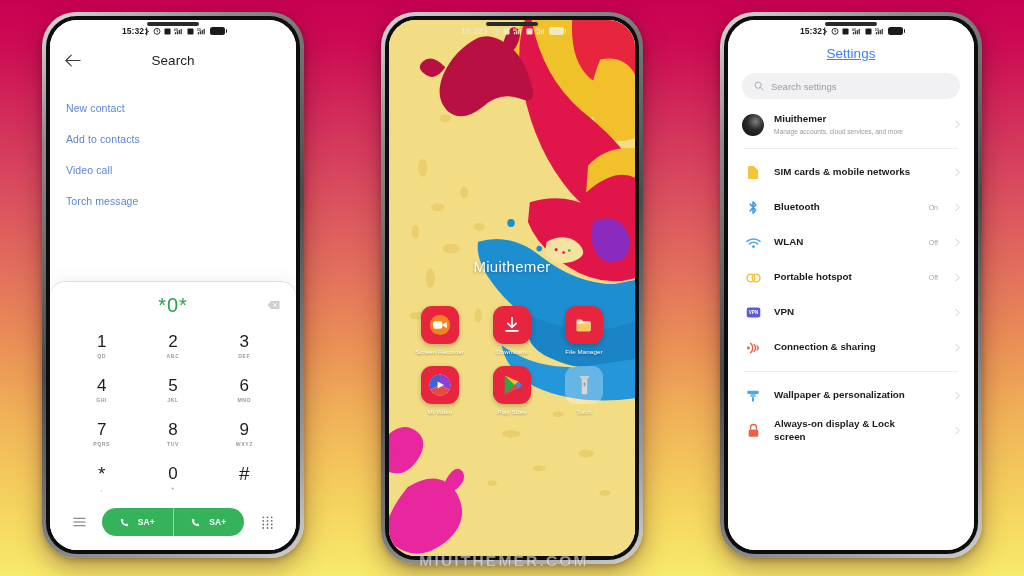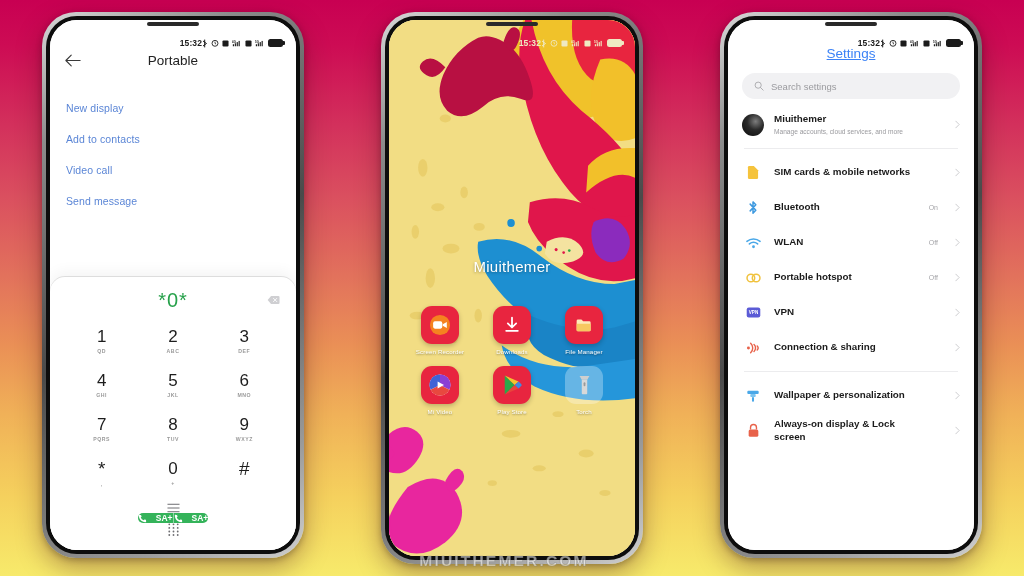--- a/index.html
+++ b/index.html
@@ -40,23 +40,23 @@
     background:#2a2a2a; z-index:40;
   }
 
   #phone1 { left:42px;  top:12px;  width:262px; height:546px; }
   #phone2 { left:381px; top:12px;  width:262px; height:552px; }
   #phone3 { left:720px; top:12px;  width:262px; height:546px; }
 
   
   .statusbar {
     position:absolute; top:0; left:0; right:0; height:22px;
-    display:flex; align-items:center; justify-content:flex-end;
+    display:flex; align-items:center; justify-content:center;
     padding:0 13px 0 14px; z-index:30;
-    font-size:8.5px; font-weight:600; letter-spacing:.1px;margin-top:12px;
+    font-size:8.5px; font-weight:600; letter-spacing:.1px;
   }
   .statusbar.dark { color:#1b1b1b; }
   .statusbar.light { color:#efe9c2; }
   .sb-icons { display:flex; align-items:center; gap:3px; }
   .sb-icons svg { display:block; }
   .bat {
     width:15px; height:8px; border-radius:2.5px;
     background:currentColor; position:relative;
   }
   .bat::after{
@@ -107,21 +107,20 @@
   .kdigit { font-size:17px; color:#1d1d1d; line-height:1; font-weight:400; }
   .ksub {
     font-size:5.2px; color:#9a9a9a; letter-spacing:.55px;
     margin-top:3.5px; height:6px; font-weight:700;
   }
   .key.sym .kdigit { font-size:19px; }
 
   .callbar {
     display:flex; align-items:center; justify-content:space-between;
     padding:8px 16px 14px;
-    flex-direction:column;
   }
   .ic-btn { width:26px; display:flex; justify-content:center; }
   .callbtn-wrap {
     flex:1; margin:0 10px; height:28px;
     background:#34b35a; border-radius:16px;
     display:flex; overflow:hidden;
   }
   .callhalf {
     flex:1; display:flex; align-items:center; justify-content:center; gap:9px;
     color:#fff; font-size:8.5px; font-weight:700;
@@ -232,28 +231,28 @@
         </span>
       </div>
 
       <div class="p1">
         <div class="p1-head">
           <div class="p1-back">
             <svg width="16" height="13" viewBox="0 0 18 14">
               <path d="M7 1L1 7l6 6M1 7h16" stroke="#3a3a3a" stroke-width="1.3" fill="none" stroke-linecap="round" stroke-linejoin="round"></path>
             </svg>
           </div>
-          <div class="p1-title">Portable</div>
+          <div class="p1-title">Search</div>
         </div>
 
         <div class="p1-links">
-          <div class="p1-link">New display</div>
+          <div class="p1-link">New contact</div>
           <div class="p1-link">Add to contacts</div>
           <div class="p1-link">Video call</div>
-          <div class="p1-link">Send message</div>
+          <div class="p1-link">Torch message</div>
         </div>
 
         <div class="p1-spacer"></div>
 
         <div class="dialpanel">
           <div class="dial-display">
             <span class="dial-number">*0*</span>
             <span class="del-btn">
               <svg width="13" height="10" viewBox="0 0 16 12">
                 <path d="M5 1h9a1.4 1.4 0 011.4 1.4v7.2A1.4 1.4 0 0114 11H5L.8 6z" fill="#cfcfd2"></path>

